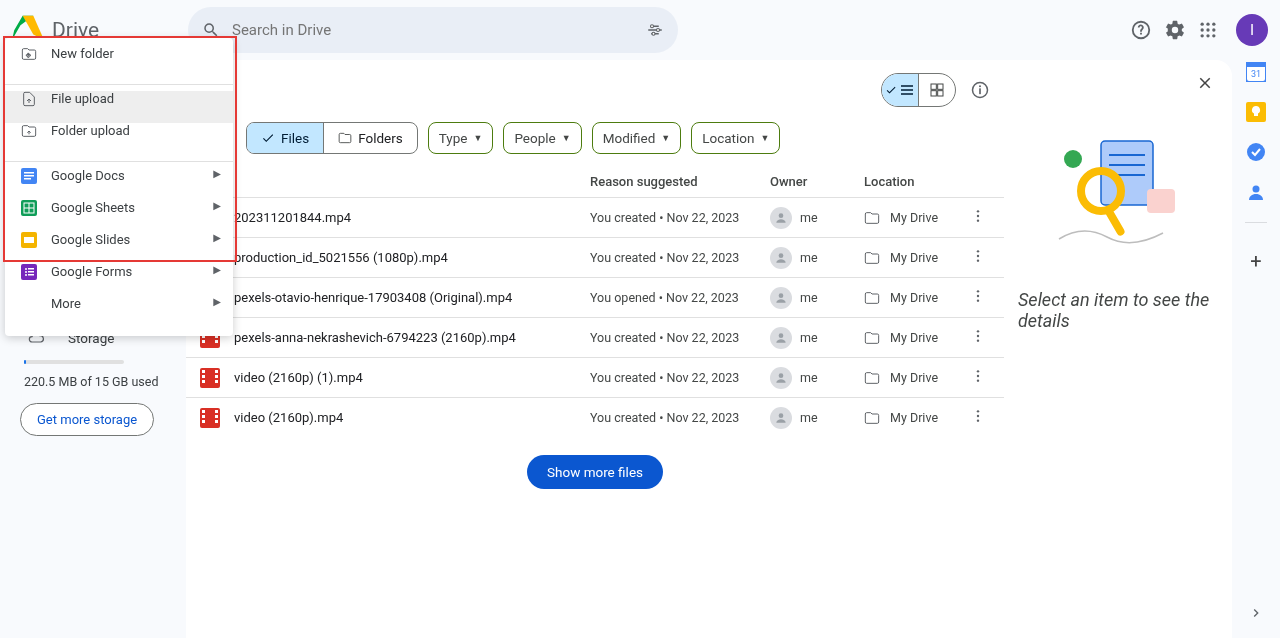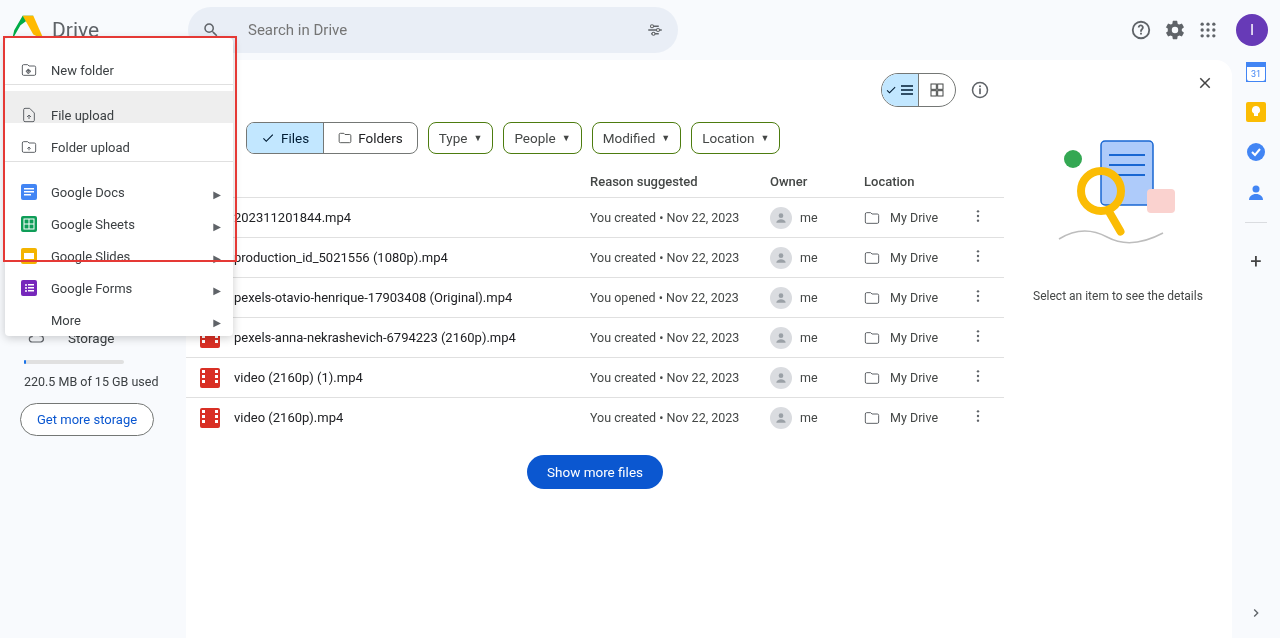--- a/index.html
+++ b/index.html
@@ -3,35 +3,35 @@
 <meta charset="utf-8">
 <style>
 * { box-sizing: border-box; margin: 0; padding: 0; font-family: 'Google Sans', Roboto, Arial, sans-serif; }
 body { background: #f8fafd; width: 1280px; height: 638px; overflow: hidden; position: relative; font-size: 13px; color: #202124; }
 
 
 .header { height: 60px; display: flex; align-items: center; padding: 0 12px; gap: 8px; }
 .logo-area { display: flex; align-items: center; gap: 8px; width: 168px; }
 .drive-logo { width: 32px; height: 32px; }
 .drive-title { font-size: 21px; color: #5f6368; }
-.search-bar { background: #e9eef6; border-radius: 24px; height: 46px; width: 490px; display: flex; align-items: center; padding: 0 14px; gap: 28px; }
+.search-bar { background: #e9eef6; border-radius: 24px; height: 46px; width: 490px; display: flex; align-items: center; padding: 0 14px; gap: 12px; }
 .search-input { flex: 1; border: none; background: transparent; font-size: 15px; outline: none; color: #5f6368; }
 .header-right { margin-left: auto; display: flex; align-items: center; gap: 12px; color: #5f6368; }
 .avatar { width: 32px; height: 32px; border-radius: 50%; background: #673ab7; color: #fff; display: flex; align-items: center; justify-content: center; font-size: 15px; margin-left: 6px; }
 
 
 .sidebar-behind { position: absolute; left: 0; top: 60px; width: 180px; padding: 0 16px; }
 .sidebar-item { display: flex; align-items: center; gap: 24px; height: 32px; font-size: 13.5px; color: #3c4043; padding-left: 12px; border-radius: 16px; }
 .storage-text { font-size: 12.5px; color: #3c4043; margin: 10px 0 0 8px; }
 .storage-btn { border: 1px solid #747775; border-radius: 20px; padding: 8px 16px; color: #0b57d0; font-size: 13px; background: #fff; margin-top: 14px; margin-left: 4px; cursor: pointer; }
 
 
 .new-menu { position: absolute; left: 5px; top: 38px; width: 228px; background: #fff; border-radius: 4px; box-shadow: 0 2px 10px rgba(0,0,0,0.2); padding: 8px 0; z-index: 10; }
 .highlight-box { position: absolute; left: 3px; top: 36px; width: 234px; height: 226px; border: 2px solid #e53935; z-index: 11; pointer-events: none; }
-.menu-item { display: flex; align-items: flex-end; height: 32px; padding: 0 16px; gap: 14px; font-size: 13px; color: #3c4043; cursor: pointer; position: relative; }
+.menu-item { display: flex; align-items: flex-start; height: 32px; padding: 0 16px; gap: 14px; font-size: 13px; color: #3c4043; cursor: pointer; position: relative; }
 .menu-item.hover { background: #eee; }
 .menu-divider { height: 1px; background: #e0e0e0; margin: 6px 0; }
 .menu-item .arrow { position: absolute; right: 12px; color: #5f6368; font-size: 10px; }
 
 
 .main { position: absolute; left: 186px; top: 60px; right: 276px; bottom: 0; background: #fff; border-radius: 16px 0 0 0; padding: 0; }
 .main-head { display: flex; align-items: center; padding: 8px 14px 0 14px; height: 52px; }
 .view-toggle { margin-left: auto; display: flex; align-items: center; gap: 14px; }
 .toggle-group { display: flex; border: 1px solid #747775; border-radius: 20px; overflow: hidden; height: 34px; }
 .toggle-btn { width: 36px; display: flex; align-items: center; justify-content: center; cursor: pointer; gap: 2px; }
@@ -56,21 +56,21 @@
 .row-owner { width: 94px; display: flex; align-items: center; gap: 8px; color: #444746; font-size: 12.5px; }
 .owner-avatar { width: 22px; height: 22px; border-radius: 50%; background: #dadce0; display: flex; align-items: center; justify-content: center; }
 .row-location { flex: 1; display: flex; align-items: center; gap: 10px; color: #444746; font-size: 12.5px; }
 .row-more { color: #5f6368; cursor: pointer; padding: 4px; }
 .show-more { display: block; margin: 18px auto; background: #0b57d0; color: #fff; border: none; border-radius: 20px; padding: 9px 20px; font-size: 13.5px; cursor: pointer; }
 
 
 .right-panel { position: absolute; right: 48px; top: 60px; width: 228px; bottom: 0; background: #fff; border-radius: 0 16px 0 0; display: flex; flex-direction: column; align-items: center; padding: 10px 14px; }
 .right-close { align-self: flex-end; cursor: pointer; color: #444; padding: 4px; }
 .right-illus { width: 130px; height: 130px; margin-top: 30px; position: relative; }
-.right-text { font-size: 12px; color: #444746; margin-top: 30px; }
+.right-text { font-size: 18px; color: #444746; margin-top: 30px; font-style: italic; }
 
 
 .side-rail { position: absolute; right: 0; top: 54px; width: 48px; bottom: 0; display: flex; flex-direction: column; align-items: center; gap: 20px; padding-top: 8px; }
 .rail-icon { width: 20px; height: 20px; cursor: pointer; }
 .rail-plus { margin-top: 6px; color: #444; font-size: 20px; cursor: pointer; }
 .rail-expand { position: absolute; bottom: 14px; color: #5f6368; cursor: pointer; }
 
 .icon-svg { width: 18px; height: 18px; fill: #5f6368; }
 .icon-sm { width: 16px; height: 16px; }
 .storage-bar { height: 4px; background: #e0e0e0; border-radius: 2px; margin: 6px 4px 0 8px; width: 100px; position: relative; }

